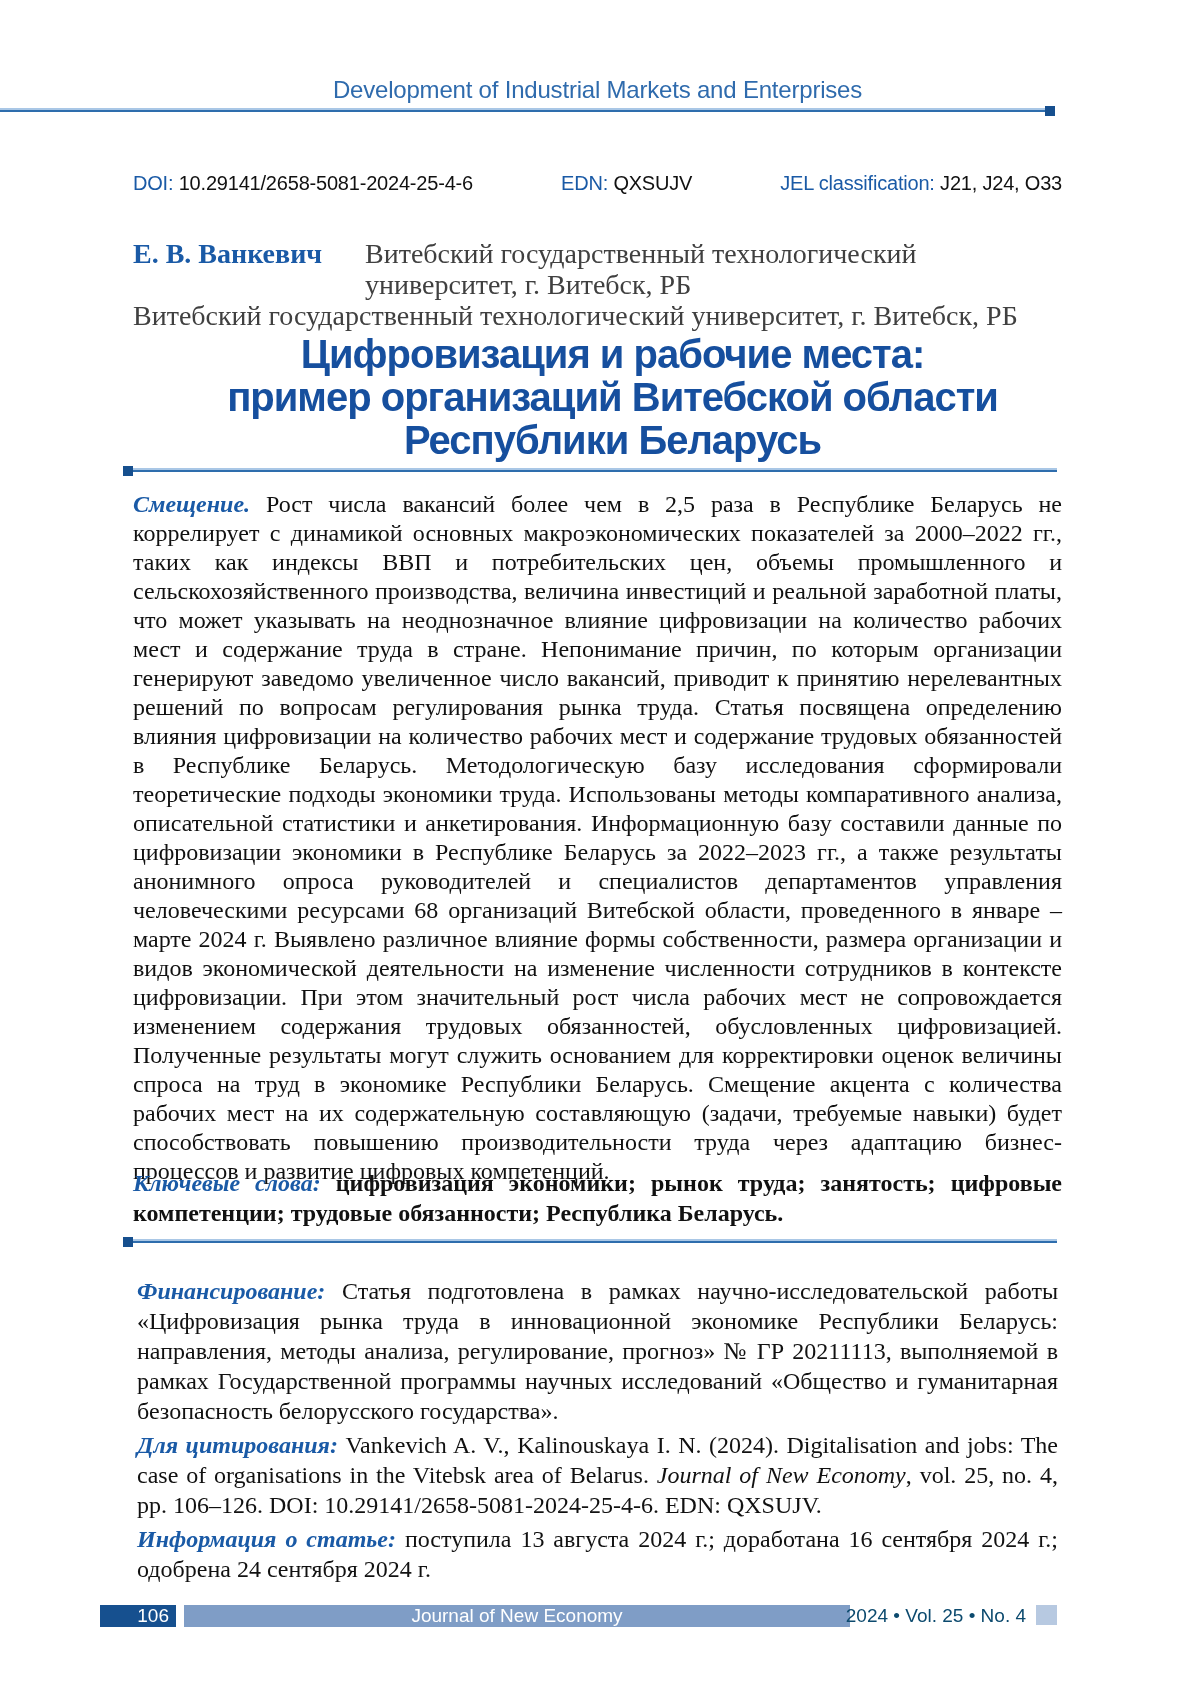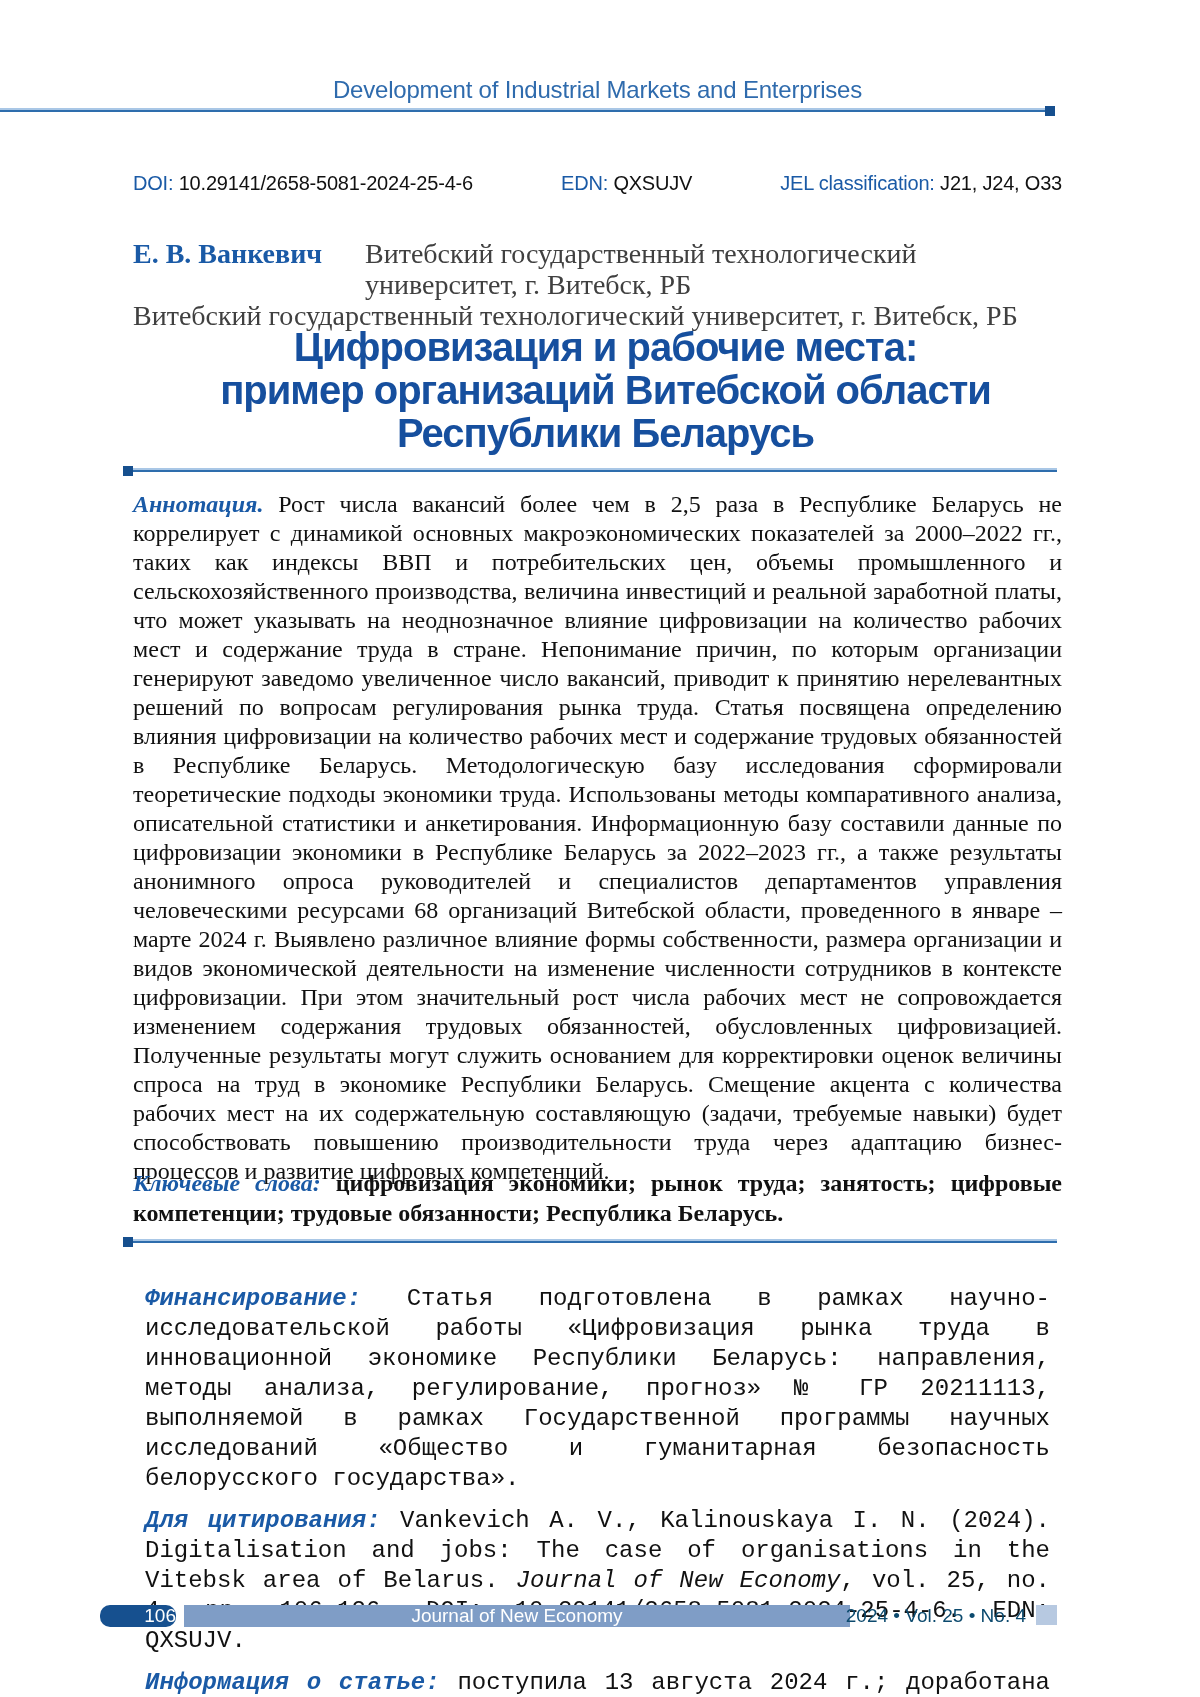--- a/index.html
+++ b/index.html
@@ -80,31 +80,31 @@
   }
   .keywords .kw-text { font-weight: 700; }
 
   
   .backmatter {
     top: 1272px; left: 133px; width: 929px;
     font-size: 24px; line-height: 30px;
     text-align: justify;
     hyphens: auto;
   }
-  .backmatter p { margin: 12px; font-family: Liberation Mono, monospace; }
+  .backmatter p { margin: 4px; }
   .journal-italic { font-style: italic; }
 
   
   .footer-pagenum {
     top: 1605px; left: 100px; width: 76px; height: 22px;
     background: #16508f;
     color: #ffffff; text-align: right;
     font-family: "Liberation Sans", sans-serif;
     font-size: 19px; line-height: 22px;
-    box-sizing: border-box;  border-radius: 10px;
+    box-sizing: border-box; padding-right: 7px;
   }
   .footer-journal {
     top: 1605px; left: 184px; width: 666px; height: 22px;
     background: #7f9dc6;
     color: #ffffff; text-align: center;
     font-family: "Liberation Sans", sans-serif;
     font-size: 19px; line-height: 22px;
   }
   .footer-issue {
     top: 1605px; left: 840px; width: 186px; height: 22px;
@@ -143,31 +143,31 @@
 <div class="abs authors">
   <div class="author-row">
     <span class="author-name">Е. В. Ванкевич</span>
     <span class="author-affiliation">Витебский государственный технологический университет, г. Витебск, РБ</span>
   </div>
   <div class="author-row">
     <span class="author-affiliation">Витебский государственный технологический университет, г. Витебск, РБ</span>
   </div>
 </div>
 
-<h1 class="abs article-title" style="margin:8px;">
+<h1 class="abs article-title" style="margin:15px;">
   <div>Цифровизация и рабочие места:</div>
   <div>пример организаций Витебской области</div>
   <div>Республики Беларусь</div>
 </h1>
 
 <div class="abs rule rule-mid"></div>
 <div class="abs rule-square sq-mid"></div>
 
 <div class="abs abstract">
-  <span class="lbl-blue">Аннотация.</span>
+  <span class="lbl-blue">Смещение.</span>
   <span>Рост числа вакансий более чем в 2,5 раза в Республике Беларусь не коррелирует с динамикой основных макроэкономических показателей за 2000–2022 гг., таких как индексы ВВП и потребительских цен, объемы промышленного и сельскохозяйственного производства, величина инвестиций и реальной заработной платы, что может указывать на неоднозначное влияние цифровизации на количество рабочих мест и содержание труда в стране. Непонимание причин, по которым организации генерируют заведомо увеличенное число вакансий, приводит к принятию нерелевантных решений по вопросам регулирования рынка труда. Статья посвящена определению влияния цифровизации на количество рабочих мест и содержание трудовых обязанностей в Республике Беларусь. Методологическую базу исследования сформировали теоретические подходы экономики труда. Использованы методы компаративного анализа, описательной статистики и анкетирования. Информационную базу составили данные по цифровизации экономики в Республике Беларусь за 2022–2023 гг., а также результаты анонимного опроса руководителей и специалистов департаментов управления человеческими ресурсами 68 организаций Витебской области, проведенного в январе – марте 2024 г. Выявлено различное влияние формы собственности, размера организации и видов экономической деятельности на изменение численности сотрудников в контексте цифровизации. При этом значительный рост числа рабочих мест не сопровождается изменением содержания трудовых обязанностей, обусловленных цифровизацией. Полученные результаты могут служить основанием для корректировки оценок величины спроса на труд в экономике Республики Беларусь. Смещение акцента с количества рабочих мест на их содержательную составляющую (задачи, требуемые навыки) будет способствовать повышению производительности труда через адаптацию бизнес-процессов и развитие цифровых компетенций.</span>
 </div>
 
 <div class="abs keywords">
   <span class="lbl-blue">Ключевые слова:</span>
   <span class="kw-text">цифровизация экономики; рынок труда; занятость; цифровые компетенции; трудовые обязанности; Республика Беларусь.</span>
 </div>
 
 <div class="abs rule rule-kw"></div>
 <div class="abs rule-square sq-kw"></div>

